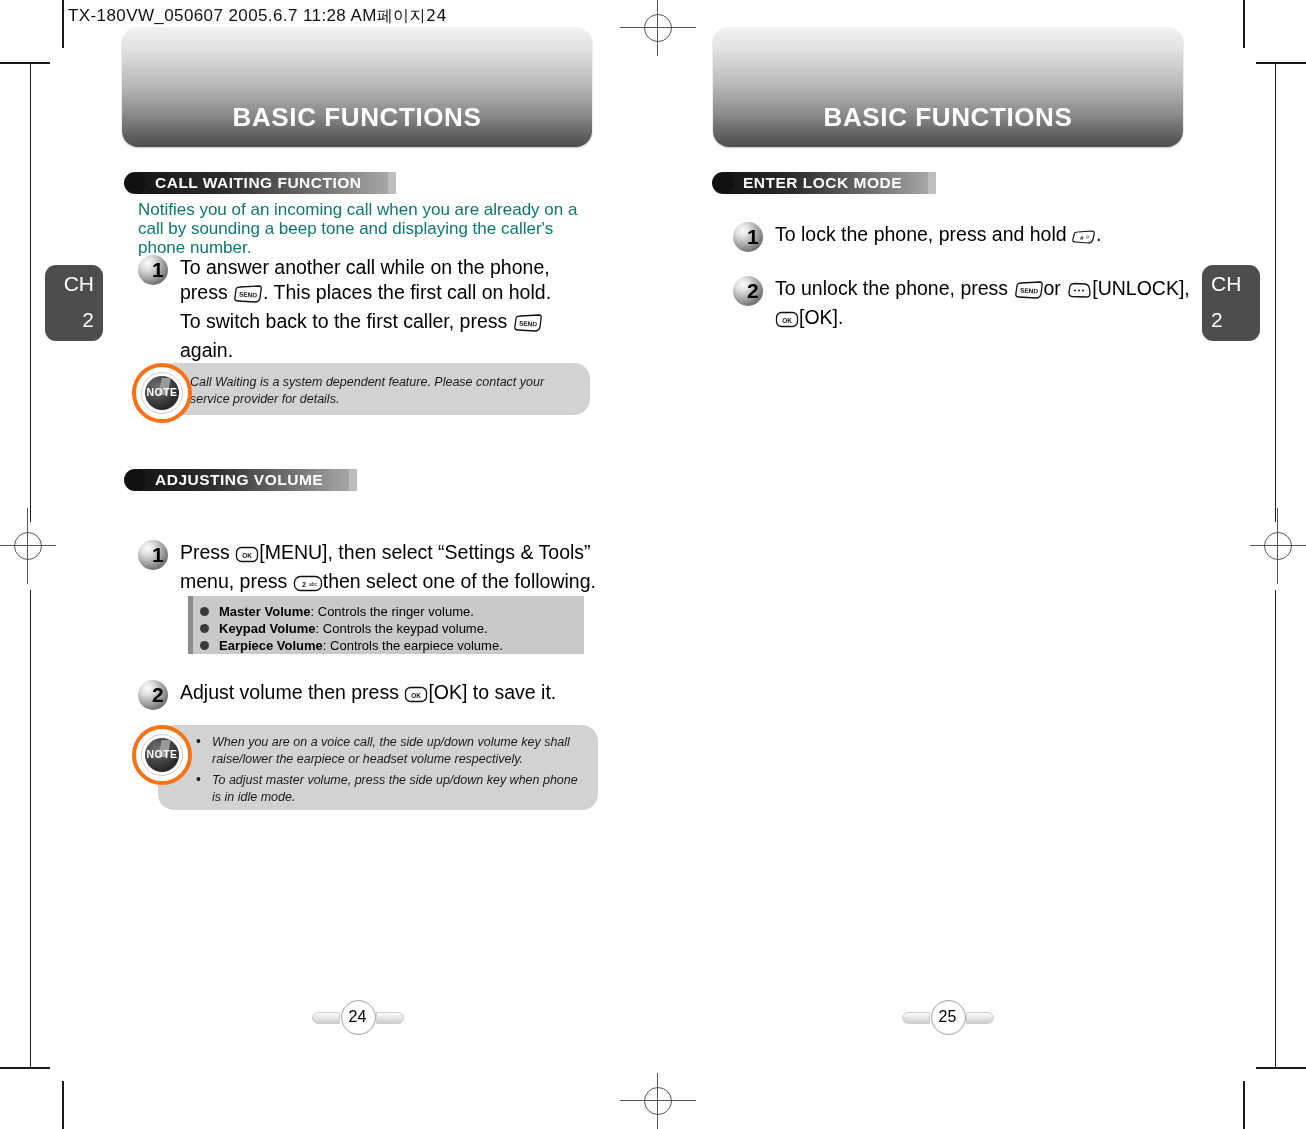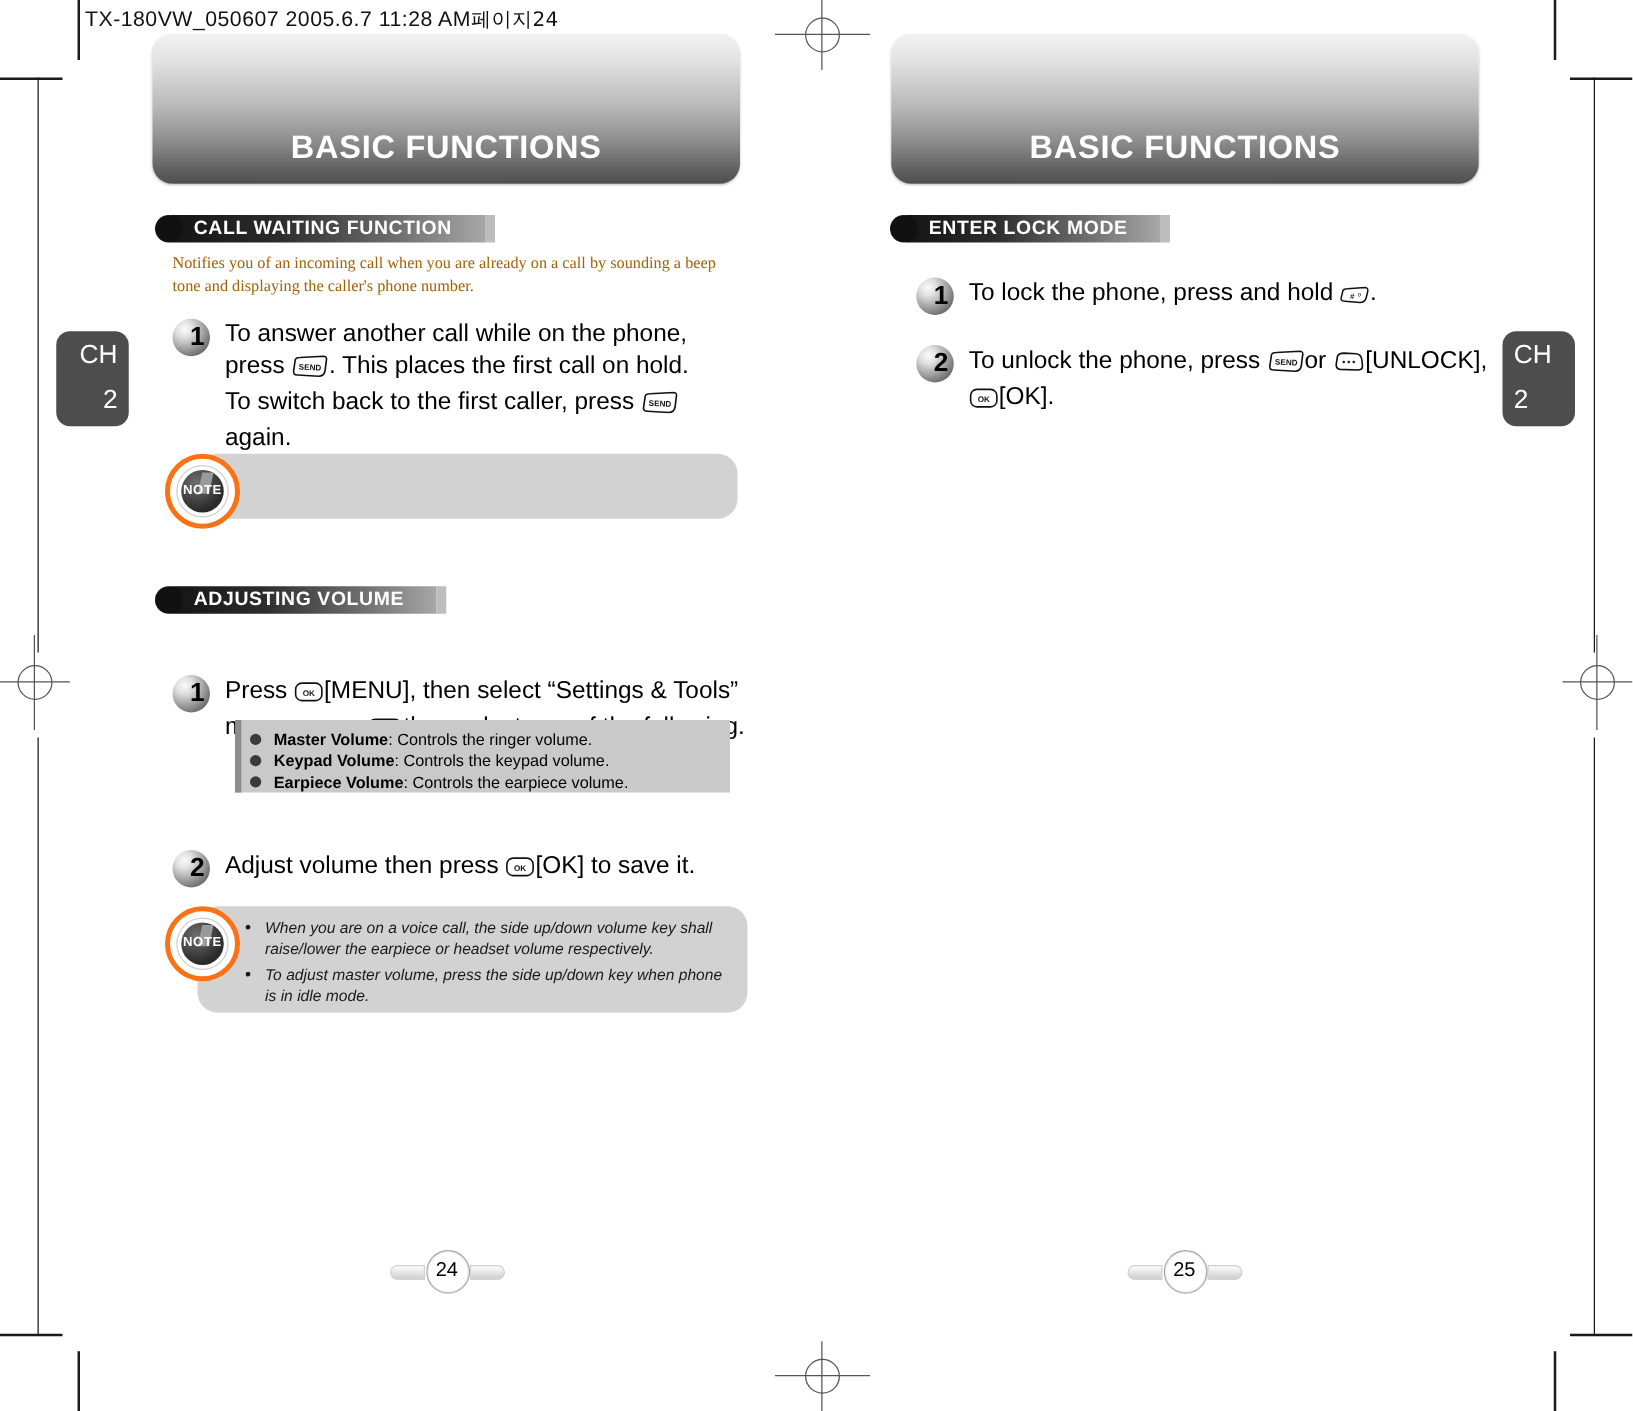--- a/index.html
+++ b/index.html
@@ -39,21 +39,21 @@
   .chtab.rt{text-align:left;}
 
   
   .sechead{position:absolute;height:22px;display:flex;}
   .sechead .dot{width:22px;height:22px;border-radius:50%;background:#111;flex:none;margin-right:-9px;z-index:2;}
   .sechead .bar{height:22px;display:flex;align-items:center;padding:0 26px 0 18px;
         background:linear-gradient(to right,#141414 0%,#2d2d2d 35%,#6f6f6f 72%,#a7a7a7 100%);}
   .sechead .bar span{color:#fff;font-size:15.5px;font-weight:bold;letter-spacing:.5px;white-space:nowrap;}
   .sechead .tail{width:8px;height:22px;background:#bdbdbd;}
 
-  .intro{position:absolute;font-size:13px;line-height:19px;color:#a16207;font-family:Liberation Serif, serif;}
+  .intro{position:absolute;font-size:17px;line-height:19px;color:#0f766e;}
 
   
   .step{position:absolute;display:flex;align-items:flex-start;}
   .stepnum{position:relative;width:42px;height:32px;flex:none;}
   .stepnum .ball{position:absolute;left:0;top:0;width:30px;height:30px;border-radius:50%;
         background:radial-gradient(circle at 32% 28%,#fbfbfb 0%,#e0e0e0 22%,#9b9b9b 55%,#3d3d3d 100%);}
   .stepnum .digit{position:absolute;left:14px;top:3px;font-size:21px;font-weight:bold;color:#000;z-index:3;}
   .steptext{font-size:19.5px;line-height:25px;color:#000;}
 
   
@@ -189,20 +189,21 @@
   </div>
 
   <div class="note" style="left:132px;top:363px;width:460px;height:56px;">
     <div class="bubble" style="left:26px;top:0;width:432px;height:52px;"></div>
     <div class="badge">
       <div class="ring"></div>
         <div class="core"></div>
         <div class="pen"></div>
       <div class="word">NOTE</div>
     </div>
+    <div class="txt" style="left:58px;top:11px;width:385px;">Call Waiting is a system dependent feature. Please contact your service provider for details.</div>
   </div>
 
   <div class="sechead" style="left:124px;top:469px;">
     <div class="dot"></div>
     <div class="bar">
       <span>ADJUSTING VOLUME</span>
     </div>
     <div class="tail"></div>
   </div>
 
@@ -224,21 +225,21 @@
       <span class="kc">
         <svg width="30" height="17" viewBox="0 0 30 17">
             <rect x="1.5" y="1.5" width="27" height="14" rx="6" ry="6" fill="#fff" stroke="#111" stroke-width="1.3"></rect>
             <text x="11" y="11.5" font-size="7" font-family="Liberation Sans, sans-serif" font-weight="bold" text-anchor="middle" fill="#111">2</text>
             <text x="20" y="11" font-size="5" font-family="Liberation Sans, sans-serif" text-anchor="middle" fill="#111">abc</text>
           </svg>
       </span><span>then select one of the following.</span>
     </div>
   </div>
 
-  <div class="blist" style="left:188px;top:576px;width:396px;height:58px;">
+  <div class="blist" style="left:188px;top:596px;width:396px;height:58px;">
     <div class="edge"></div>
     <div class="rows">
       <div class="row">
         <span class="bt"></span>
         <b>Master Volume</b>
           <span> : Controls the ringer volume.</span>
       </div>
       <div class="row">
         <span class="bt"></span>
         <b>Keypad Volume</b>

